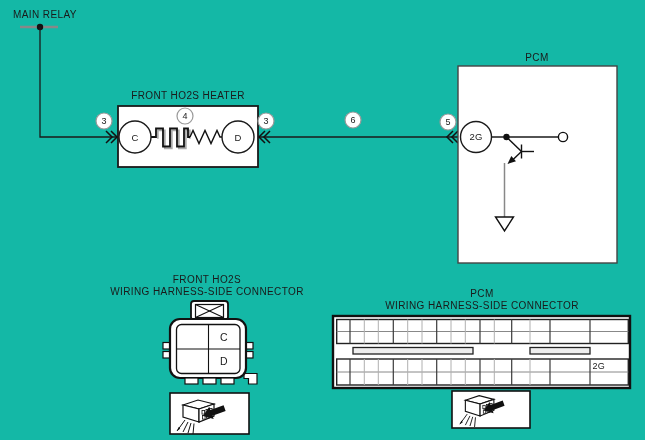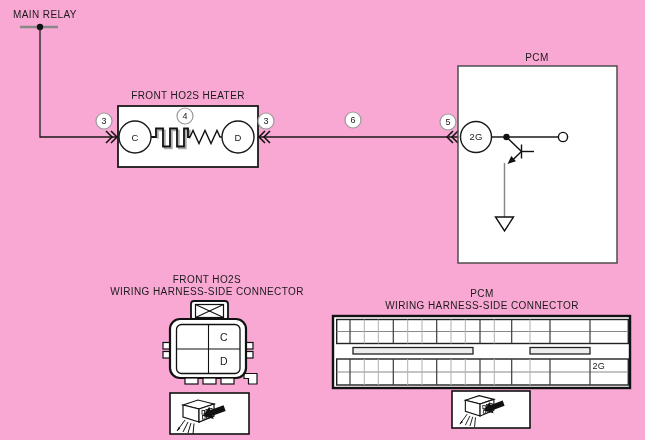--- a/index.html
+++ b/index.html
@@ -1,16 +1,16 @@
 <!DOCTYPE html>
 <html><head>
 <meta charset="utf-8">
 <style>
   html,body{margin:0;padding:0;background:#ffffff;}
-  #canvas{position:relative;width:645px;height:440px;background:#f9a8d4;overflow:hidden;
+  #canvas{position:relative;width:645px;height:440px;background:#14b8a6;overflow:hidden;
           font-family:"Liberation Sans", sans-serif;}
   svg{position:absolute;left:0;top:0;}
   text{fill:#1a1a1a;font-family:"Liberation Sans", sans-serif;letter-spacing:0.4px;}
   .cap{font-size:10px;}
   .pin{font-size:9.5px;letter-spacing:0.2px;}
   .callout-num{font-size:9px;letter-spacing:0;}
   .cellpin{font-size:10.5px;letter-spacing:0.2px;}
   .tbl{font-size:9px;letter-spacing:0.2px;}
 </style>
 </head>

